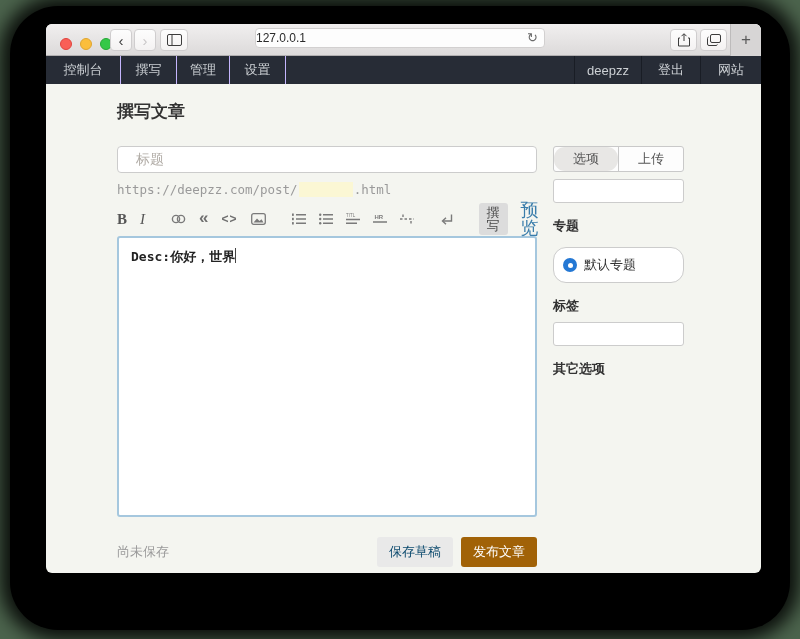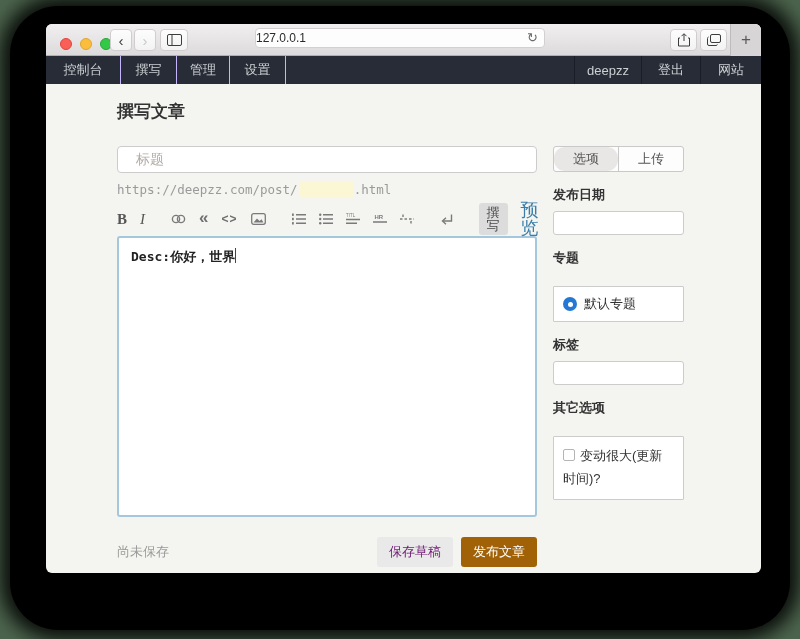--- a/index.html
+++ b/index.html
@@ -112,21 +112,21 @@
     border:2px solid #a5c7de; border-radius:3px;
     padding:10px 12px;
     font-family:"DejaVu Sans Mono", monospace; font-size:13px; font-weight:600; color:#222;
     cursor:text;
   }
   .caret { display:inline-block; width:1px; height:15px; background:#444; vertical-align:-2px; }
   .bottom-row { margin-top:20px; display:flex; align-items:center; }
   .save-status { font-size:13px; color:#9a9a9a; }
   .row-spacer { flex:1; }
   .btn-draft {
-    background:#e9e9e9; color:#701a75; font-size:13px; padding:6px 12px;
+    background:#e9e9e9; color:#0c4a6e; font-size:13px; padding:6px 12px;
     border:none; border-radius:3px; cursor:pointer;
     font-family:"Liberation Sans", sans-serif;
   }
   .btn-publish {
     margin-left:8px; background:#a16207; color:#fff; font-size:13px; padding:6px 12px;
     border:none; border-radius:3px; cursor:pointer;
     font-family:"Liberation Sans", sans-serif;
   }
   
   .sidebar { position:absolute; left:507px; top:62px; width:131px; }
@@ -140,21 +140,21 @@
   }
   .side-tab.active { background:#e8e7e5;border-radius:11px; }
   .side-tab + .side-tab { border-left:1px solid #c9c9c9; }
   .side-label { margin-top:14px; font-size:13px; font-weight:bold; color:#333; }
   .side-input {
     margin-top:7px; width:100%; height:24px; border:1px solid #ccc; border-radius:3px;
     background:#fff; padding:0 7px; font-size:13px; outline:none;
     font-family:"Liberation Sans", sans-serif;
   }
   .side-box {
-    margin-top:19px; background:#fff; border:1px solid #ccc; border-radius:1px;
+    margin-top:12px; background:#fff; border:1px solid #ccc; border-radius:13px;
     padding:8px 9px; font-size:13px; color:#333;
   }
   .topic-row { display:flex; align-items:center; gap:7px; }
   .radio {
     width:14px; height:14px; border-radius:50%; background:#2478d4;
     display:inline-flex; align-items:center; justify-content:center; flex:none;
   }
   .radio::after { content:""; width:5px; height:5px; border-radius:50%; background:#fff; }
   .checkbox {
     display:inline-block; width:12px; height:12px; background:#fff;
@@ -333,36 +333,30 @@
     <div class="sidebar">
       <div class="side-tabs">
         <div class="side-tab active">
           <span>选项</span>
         </div>
         <div class="side-tab">
           <span>上传</span>
         </div>
       </div>
 
-      <div class="side-label">发布日期</div>
       <input class="side-input" type="text" value="" style="">
 
       <div class="side-label">专题</div>
       <div class="side-box">
         <div class="topic-row">
           <span class="radio"></span>
           <span>默认专题</span>
         </div>
       </div>
 
       <div class="side-label">标签</div>
       <input class="side-input" type="text" value="" style="">
 
       <div class="side-label">其它选项</div>
-      <div class="side-box other-text">
-        <label>
-          <span class="checkbox"></span><span>变动很大(更新时间)?</span>
-        </label>
-      </div>
     </div>
   </div>
 
 </div>
 
 </body></html>

